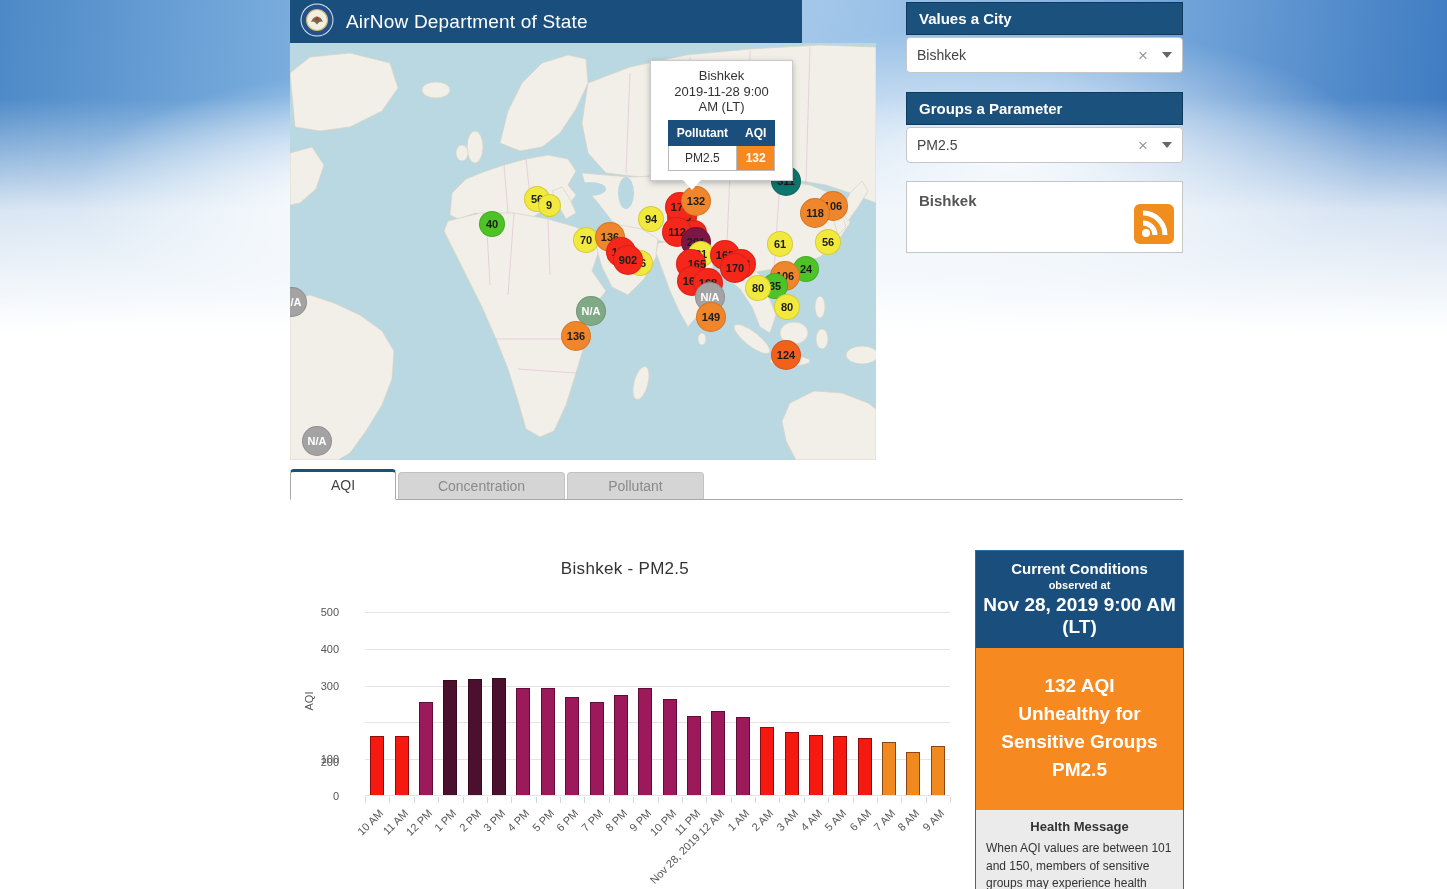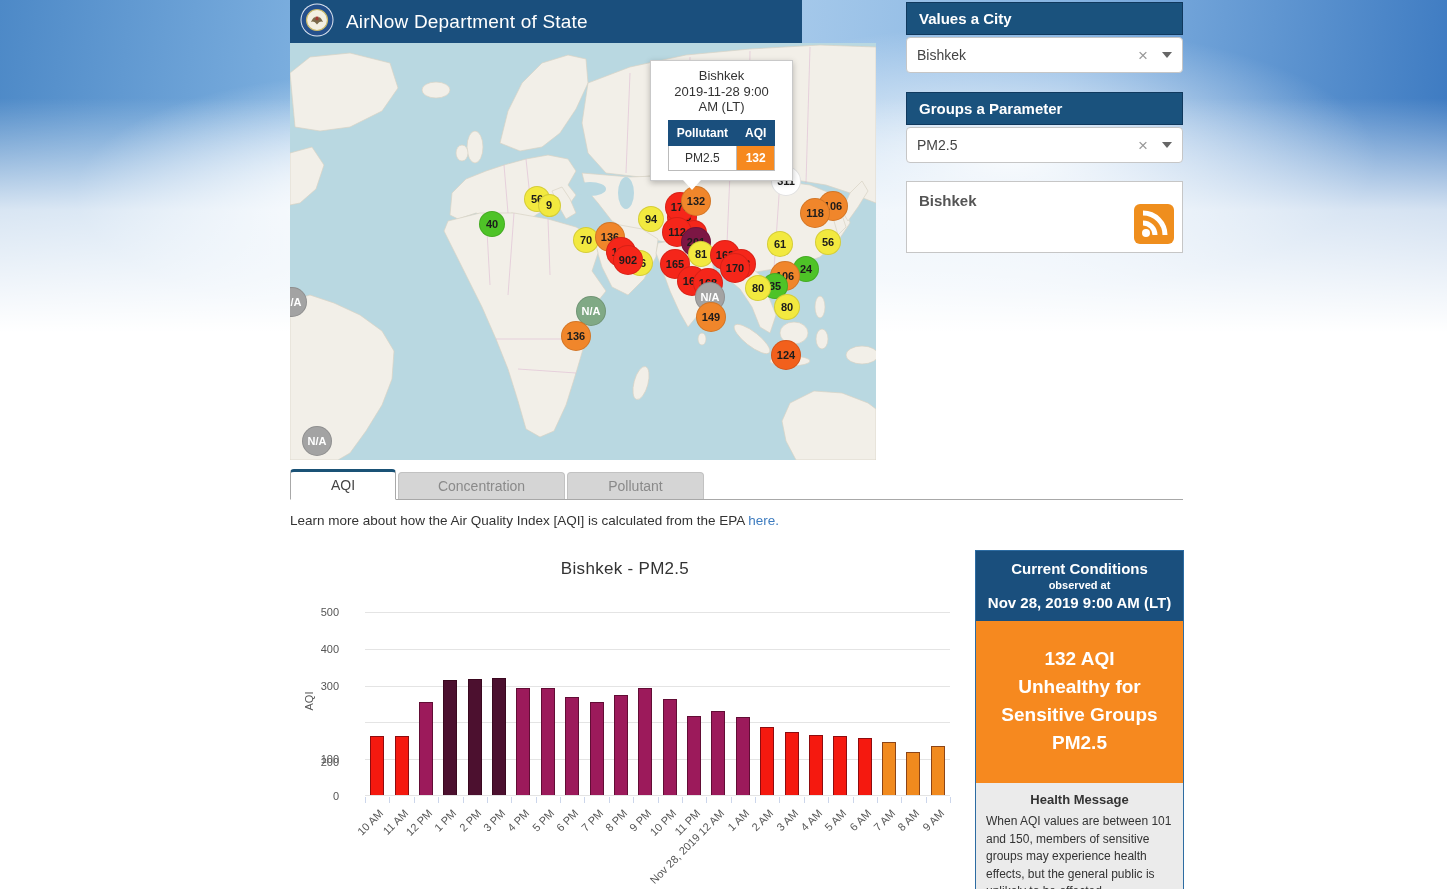--- a/index.html
+++ b/index.html
@@ -20,21 +20,21 @@
     display:flex; align-items:center; gap:12px; padding:0 10px; z-index:5; }
   .app-title { color:#fff; font-size:19px; letter-spacing:.2px; }
 
   
   .map { position:absolute; left:290px; top:43px; width:586px; height:417px; overflow:hidden; background:#b9d8e1; z-index:2; }
   .map svg { position:absolute; left:0; top:0; }
   .marker { position:absolute; border-radius:50%; text-align:center; font-weight:bold; font-size:11px;
     color:#1c1c1c; box-shadow:0 0 0 1px rgba(0,0,0,.12) inset; cursor:pointer; }
   .m-green{background:#4ec327} .m-yellow{background:#f2e93f} .m-orange{background:#f0862b}
   .m-orangered{background:#f2601c} .m-red{background:#f5261a} .m-maroon{background:#7c1644}
-  .m-purple{background:#ffffff} .m-gray{background:#a3a3a3;color:#fff} .m-graygreen{background:#80a985;color:#fff}
+  .m-purple{background:#0f766e} .m-gray{background:#a3a3a3;color:#fff} .m-graygreen{background:#80a985;color:#fff}
 
   
   .popup { position:absolute; left:650px; top:60px; width:143px; z-index:9; background:#fff;
     border:1px solid #c9c9c9; box-shadow:0 2px 6px rgba(0,0,0,.25); padding:7px 6px 9px; text-align:center; }
   .popup:after { content:""; position:absolute; left:32px; bottom:-10px; border-left:9px solid transparent;
     border-right:9px solid transparent; border-top:10px solid #fff; }
   .popup-city { font-size:13px; color:#333; }
   .popup-date { font-size:13px; color:#333; line-height:15px; margin:1px 8px 6px; }
   .popup table { border-collapse:collapse; margin:0 auto; }
   .popup th { background:#1a4f7d; color:#fff; font-size:12px; padding:5px 8px; border:1px solid #1a4f7d; }
@@ -81,21 +81,21 @@
   #x-axis { position:absolute; left:75px; top:252px; width:585px; height:92px; }
   .xtick { position:absolute; top:0; width:1px; height:6px; background:#ccd6eb; }
   .xlabel { position:absolute; top:10px; width:110px; text-align:right; transform:rotate(-45deg);
     transform-origin:100% 0; font-size:11px; color:#555; white-space:nowrap; }
 
   
   .conditions { position:absolute; left:975px; top:550px; width:209px; z-index:4; border:1px solid #2d6ca2; }
   .cond-header { background:#1a4f7d; color:#fff; text-align:center; padding:9px 6px 10px; }
   .cond-title { font-size:15px; font-weight:bold; }
   .cond-observed { font-size:11px; font-weight:bold; margin-top:2px; }
-  .cond-date { font-size:15px; font-weight:bold; margin-top:3px; }
+  .cond-date { font-size:19px; font-weight:bold; margin-top:3px; }
   .cond-aqi { background:#f6891f; color:#fff; text-align:center; font-size:19px; font-weight:bold;
     line-height:28px; padding:24px 6px 26px; }
   .cond-health { background:#ebebeb; padding:9px 10px 14px; }
   .health-title { text-align:center; font-size:13px; font-weight:bold; color:#333; margin-bottom:6px; }
   .health-text { font-size:12px; color:#333; line-height:17.5px; }
 </style>
 </head>
 <body>
 
 <div class="stage">
@@ -173,21 +173,21 @@
         <div class="marker m-maroon" style="width: 30px; height: 30px; line-height: 30px; left: 391px; top: 184px;">201</div>
         <div class="marker m-yellow" style="width: 26px; height: 26px; line-height: 26px; left: 398px; top: 198px;">81</div>
         <div class="marker m-purple" style="width: 30px; height: 30px; line-height: 30px; left: 481px; top: 123px;">311</div>
         <div class="marker m-orange" style="width: 30px; height: 30px; line-height: 30px; left: 528px; top: 148px;">106</div>
         <div class="marker m-orange" style="width: 30px; height: 30px; line-height: 30px; left: 510px; top: 155px;">118</div>
         <div class="marker m-yellow" style="width: 26px; height: 26px; line-height: 26px; left: 477px; top: 188px;">61</div>
         <div class="marker m-yellow" style="width: 26px; height: 26px; line-height: 26px; left: 525px; top: 186px;">56</div>
         <div class="marker m-red" style="width: 30px; height: 30px; line-height: 30px; left: 420px; top: 197px;">162</div>
         <div class="marker m-red" style="width: 30px; height: 30px; line-height: 30px; left: 436px; top: 206px;">173</div>
         <div class="marker m-red" style="width: 30px; height: 30px; line-height: 30px; left: 430px; top: 210px;">170</div>
-        <div class="marker m-red" style="width: 30px; height: 30px; line-height: 30px; left: 370px; top: 206px;">165</div>
+        <div class="marker m-red" style="width: 30px; height: 30px; line-height: 30px; left: 386px; top: 206px; text-align: right;">165</div>
         <div class="marker m-red" style="width: 30px; height: 30px; line-height: 30px; left: 387px; top: 223px;">169</div>
         <div class="marker m-red" style="width: 30px; height: 30px; line-height: 30px; left: 403px; top: 225px;">168</div>
         <div class="marker m-gray" style="width: 30px; height: 30px; line-height: 30px; left: 405px; top: 239px;">N/A</div>
         <div class="marker m-green" style="width: 26px; height: 26px; line-height: 26px; left: 503px; top: 213px;">24</div>
         <div class="marker m-orange" style="width: 30px; height: 30px; line-height: 30px; left: 480px; top: 218px;">106</div>
         <div class="marker m-green" style="width: 26px; height: 26px; line-height: 26px; left: 472px; top: 230px;">35</div>
         <div class="marker m-yellow" style="width: 26px; height: 26px; line-height: 26px; left: 455px; top: 232px;">80</div>
         <div class="marker m-yellow" style="width: 26px; height: 26px; line-height: 26px; left: 484px; top: 251px;">80</div>
         <div class="marker m-orange" style="width: 30px; height: 30px; line-height: 30px; left: 406px; top: 259px;">149</div>
         <div class="marker m-graygreen" style="width: 30px; height: 30px; line-height: 30px; left: 286px; top: 253px;">N/A</div>
@@ -241,21 +241,20 @@
       </div>
     </div>
   </div>
 
   <div class="tabs">
     <div class="tab active t-aqi">AQI</div>
     <div class="tab inactive t-conc">Concentration</div>
     <div class="tab inactive t-hist">Pollutant</div>
   </div>
 
-  <div class="learn"><span>Learn more about how the Air Quality Index [AQI] is calculated from the EPA </span><a class="link">here.</a></div>
 
   <div class="chart">
     <div class="chart-title">Bishkek - PM2.5</div>
     <div class="ylab">AQI</div>
     <div id="y-axis">
         <div class="ytick" style="top: 178px;">0</div>
         <div class="ytick" style="top: 141.2px;">100</div>
         <div class="ytick" style="top: 104.4px; margin-top: 40px;">200</div>
         <div class="ytick" style="top: 67.6px;">300</div>
         <div class="ytick" style="top: 30.8px;">400</div>

